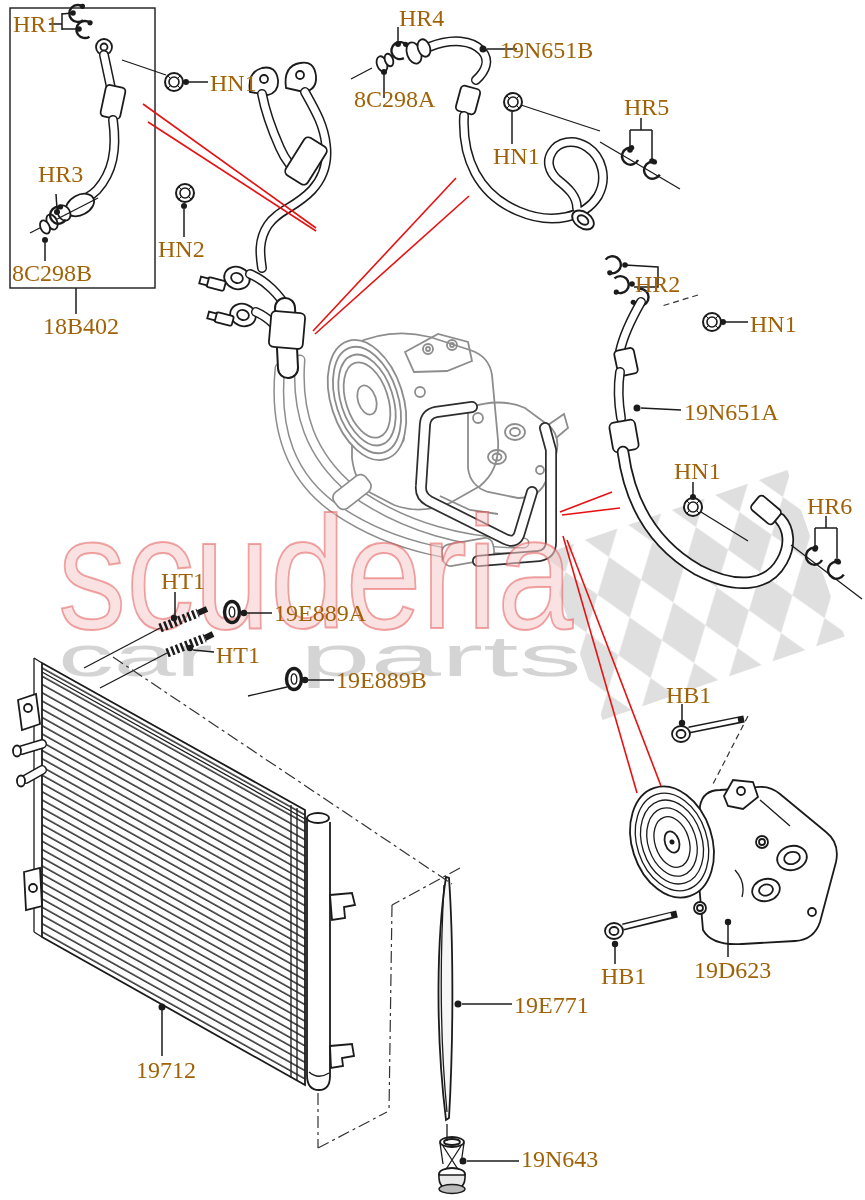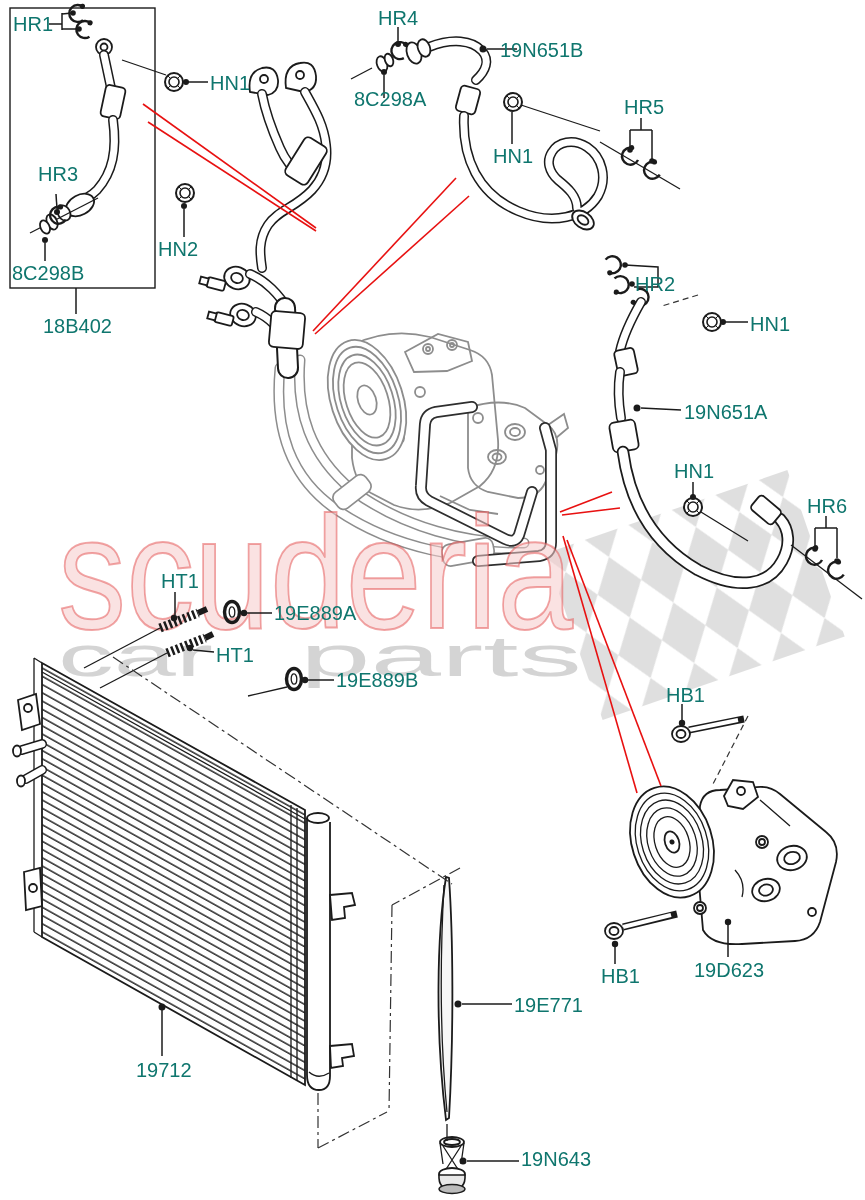--- a/index.html
+++ b/index.html
@@ -1,20 +1,20 @@
 <!DOCTYPE html>
 <html><head>
 <meta charset="utf-8">
 <style>
   html,body{margin:0;padding:0;background:#fff;}
   .stage{position:relative;width:865px;height:1200px;background:#ffffff;overflow:hidden;
          font-family:"Liberation Sans", sans-serif;}
   .stage svg{position:absolute;left:0;top:0;}
-  .lbl{position:absolute;font-size:20px;line-height:20px;color:#0f766e;white-space:nowrap;
-       font-family:Liberation Sans, sans-serif;cursor:pointer;}
+  .lbl{position:absolute;font-size:24px;line-height:20px;color:#a16207;white-space:nowrap;
+       font-family:Liberation Serif, serif;cursor:pointer;}
   
   .tube-o{fill:none;stroke:#1b1b1b;stroke-width:12.5;stroke-linecap:round;stroke-linejoin:round;}
   .tube-i{fill:none;stroke:#ffffff;stroke-width:9;stroke-linecap:round;stroke-linejoin:round;}
   .tube-o.thin{stroke-width:10;} .tube-i.thin{stroke-width:7;}
   .gtube-o{fill:none;stroke:#8d8d8d;stroke-width:11;stroke-linecap:round;stroke-linejoin:round;}
   .gtube-i{fill:none;stroke:#ffffff;stroke-width:8;stroke-linecap:round;stroke-linejoin:round;}
   .dk-o{fill:none;stroke:#2e2e2e;stroke-width:12;stroke-linecap:round;stroke-linejoin:round;}
   .dk-i{fill:none;stroke:#ffffff;stroke-width:8.5;stroke-linecap:round;stroke-linejoin:round;}
   .ln{stroke:#1b1b1b;stroke-width:1.3;fill:none;}
   .lead{stroke:#1b1b1b;stroke-width:1.5;fill:none;}
@@ -366,21 +366,21 @@
     <line class="red" x1="567" y1="540" x2="661" y2="786"></line>
   </g>
 </svg>
 
   <div class="lbl" style="left:13px;top:14px">HR1</div>
   <div class="lbl" style="left:210px;top:73px">HN1</div>
   <div class="lbl" style="left:38px;top:164px">HR3</div>
   <div class="lbl" style="left:158px;top:239px">HN2</div>
   <div class="lbl" style="left:12px;top:263px">8C298B</div>
   <div class="lbl" style="left:43px;top:316px">18B402</div>
-  <div class="lbl" style="left:378px;top:8px">HR4</div>
+  <div class="lbl" style="left:399px;top:8px">HR4</div>
   <div class="lbl" style="left:354px;top:89px">8C298A</div>
   <div class="lbl" style="left:500px;top:40px">19N651B</div>
   <div class="lbl" style="left:493px;top:146px">HN1</div>
   <div class="lbl" style="left:624px;top:97px">HR5</div>
   <div class="lbl" style="left:635px;top:274px">HR2</div>
   <div class="lbl" style="left:750px;top:314px">HN1</div>
   <div class="lbl" style="left:684px;top:402px">19N651A</div>
   <div class="lbl" style="left:674px;top:461px">HN1</div>
   <div class="lbl" style="left:807px;top:496px">HR6</div>
   <div class="lbl" style="left:161px;top:571px">HT1</div>

